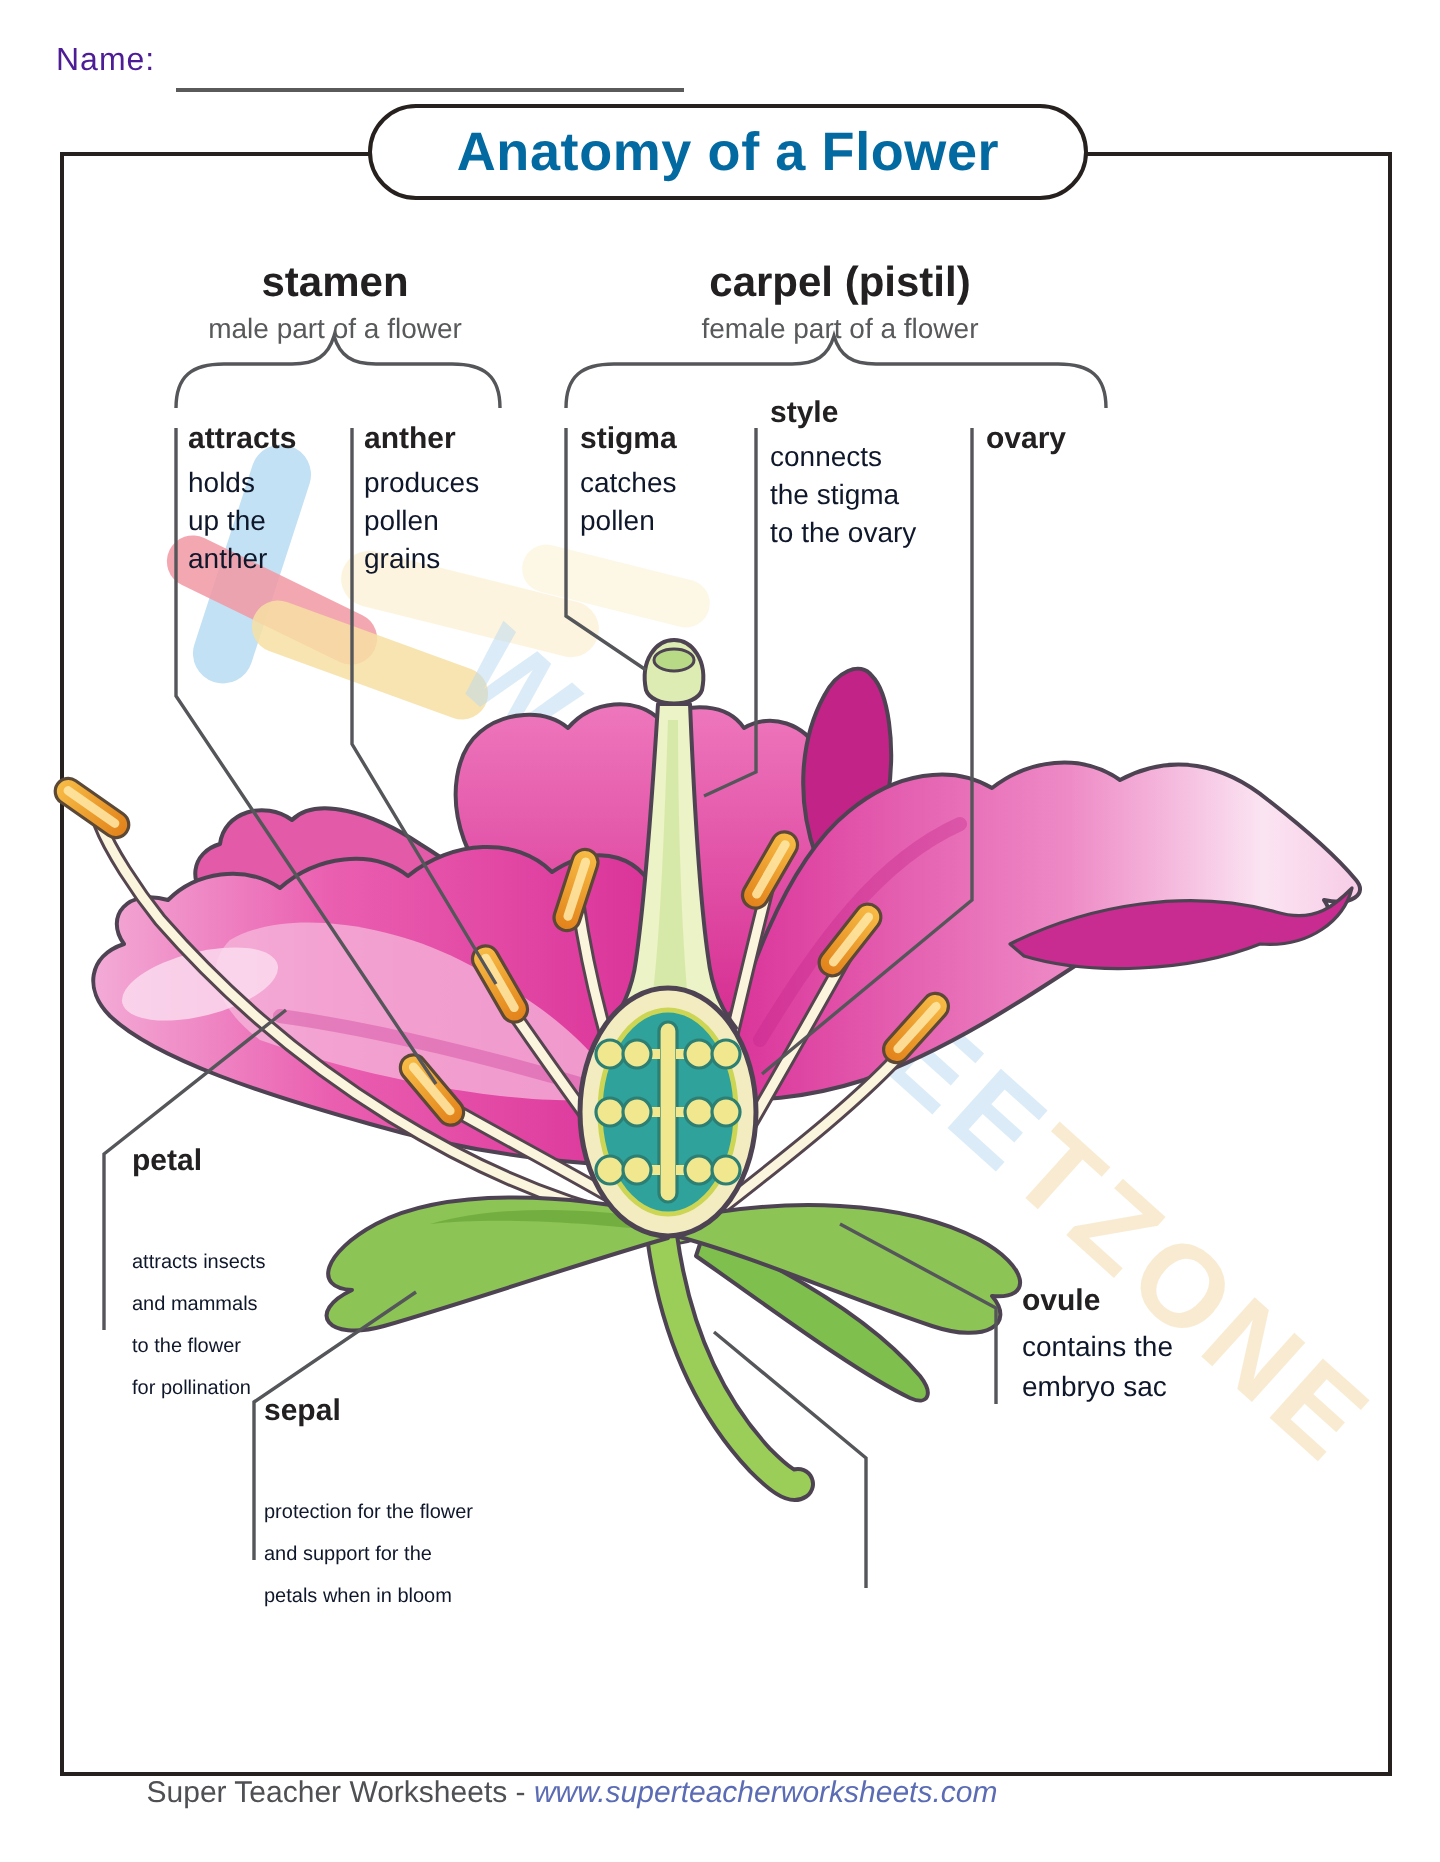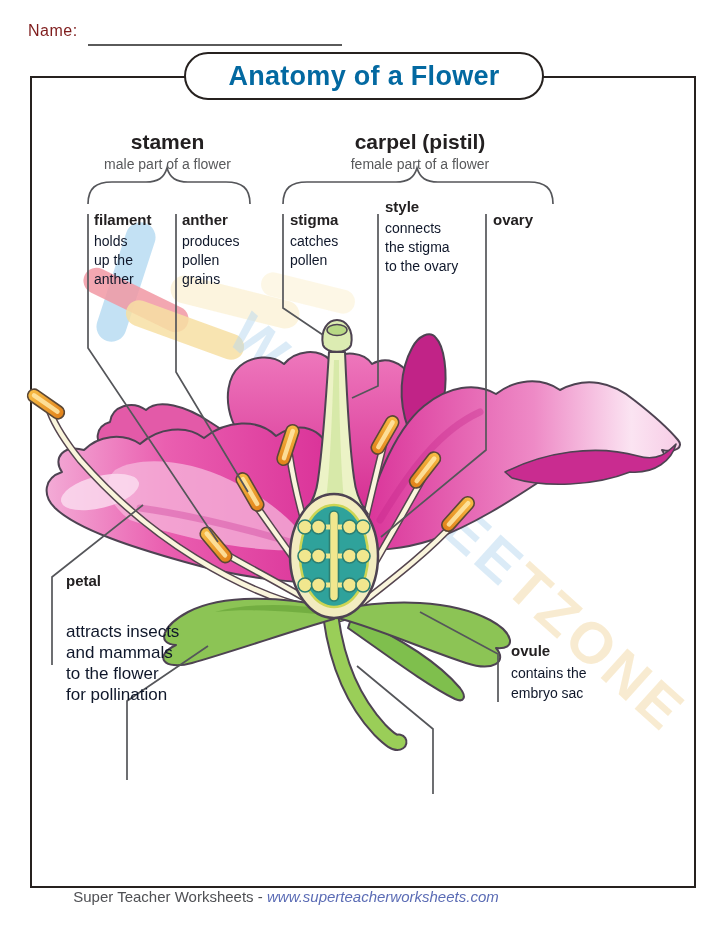--- a/index.html
+++ b/index.html
@@ -1,31 +1,31 @@
 <!DOCTYPE html>
 <html><head>
 <meta charset="utf-8">
 <style>
   html,body{margin:0;padding:0;background:#fff;}
   .sheet{position:relative;width:720px;height:931px;background:#ffffff;overflow:hidden;
          font-family:"Liberation Sans",sans-serif;color:#2b2b2b;}
   .abs{position:absolute;}
-  .name-label{left:28px;top:22px;font-size:16px;color:#7f1d1d;letter-spacing:.5px;}
+  .name-label{left:28px;top:22px;font-size:16px;color:#4c1d95;letter-spacing:.5px;}
   .name-line{left:88px;top:24px;width:254px;height:20px;border-bottom:2px solid #5a5a5a;}
   .frame{left:30px;top:76px;width:662px;height:808px;border:2.2px solid #26211f;}
   .title-pill{left:184px;top:52px;width:356px;height:44px;background:#fff;border:2.4px solid #26211f;
               border-radius:26px;display:flex;align-items:center;justify-content:center;
               font-size:27px;font-weight:bold;color:#0369a1;letter-spacing:.3px;z-index:3;}
   .group{z-index:3;text-align:center;}
   .group .g-term{font-size:21px;font-weight:bold;color:#232021;}
   .group .g-desc{font-size:14px;color:#58595b;margin-top:2px;}
   .part{z-index:3;}
   .part .term{font-size:15px;font-weight:bold;color:#232021;}
   .part .desc{font-size:14px;color:#0f172a;line-height:19px;margin-top:4px;white-space:pre-line;}
-  .part.big .desc{font-size:17px;line-height:21px;margin-top:32px;}
+  .part.big .desc{font-size:10px;line-height:21px;margin-top:32px;}
   .part.med .desc{line-height:20px;}
   .svg-layer{position:absolute;left:0;top:0;z-index:2;pointer-events:none;}
   .footer{left:0;top:888px;width:572px;text-align:center;font-size:15px;color:#4f5054;z-index:3;}
   .footer .url{color:#5b6cb5;font-style:italic;}
 </style>
 </head>
 <body>
 
 <div class="sheet">
 
@@ -216,21 +216,21 @@
   <div class="abs group" style="left:90px;top:130px;width:155px;">
     <div class="g-term">stamen</div>
     <div class="g-desc">male part of a flower</div>
   </div>
   <div class="abs group" style="left:300px;top:130px;width:240px;">
     <div class="g-term">carpel (pistil)</div>
     <div class="g-desc">female part of a flower</div>
   </div>
 
   <div class="abs part" style="left:94px;top:211px;">
-    <div class="term">filament</div>
+    <div class="term">attracts</div>
     <div class="desc">holds
 up the
 anther</div>
   </div>
   <div class="abs part" style="left:182px;top:211px;">
     <div class="term">anther</div>
     <div class="desc">produces
 pollen
 grains</div>
   </div>
@@ -249,20 +249,26 @@
     <div class="term">ovary</div>
   </div>
 
   <div class="abs part big" style="left:66px;top:572px;">
     <div class="term">petal</div>
     <div class="desc">attracts insects
 and mammals
 to the flower
 for pollination</div>
   </div>
+  <div class="abs part big" style="left:132px;top:697px;">
+    <div class="term">sepal</div>
+    <div class="desc">protection for the flower
+and support for the
+petals when in bloom</div>
+  </div>
   <div class="abs part med" style="left:511px;top:642px;">
     <div class="term">ovule</div>
     <div class="desc">contains the
 embryo sac</div>
   </div>
 
   <div class="abs footer">
     <span>Super Teacher Worksheets - </span><span class="url">www.superteacherworksheets.com</span>
   </div>
 

